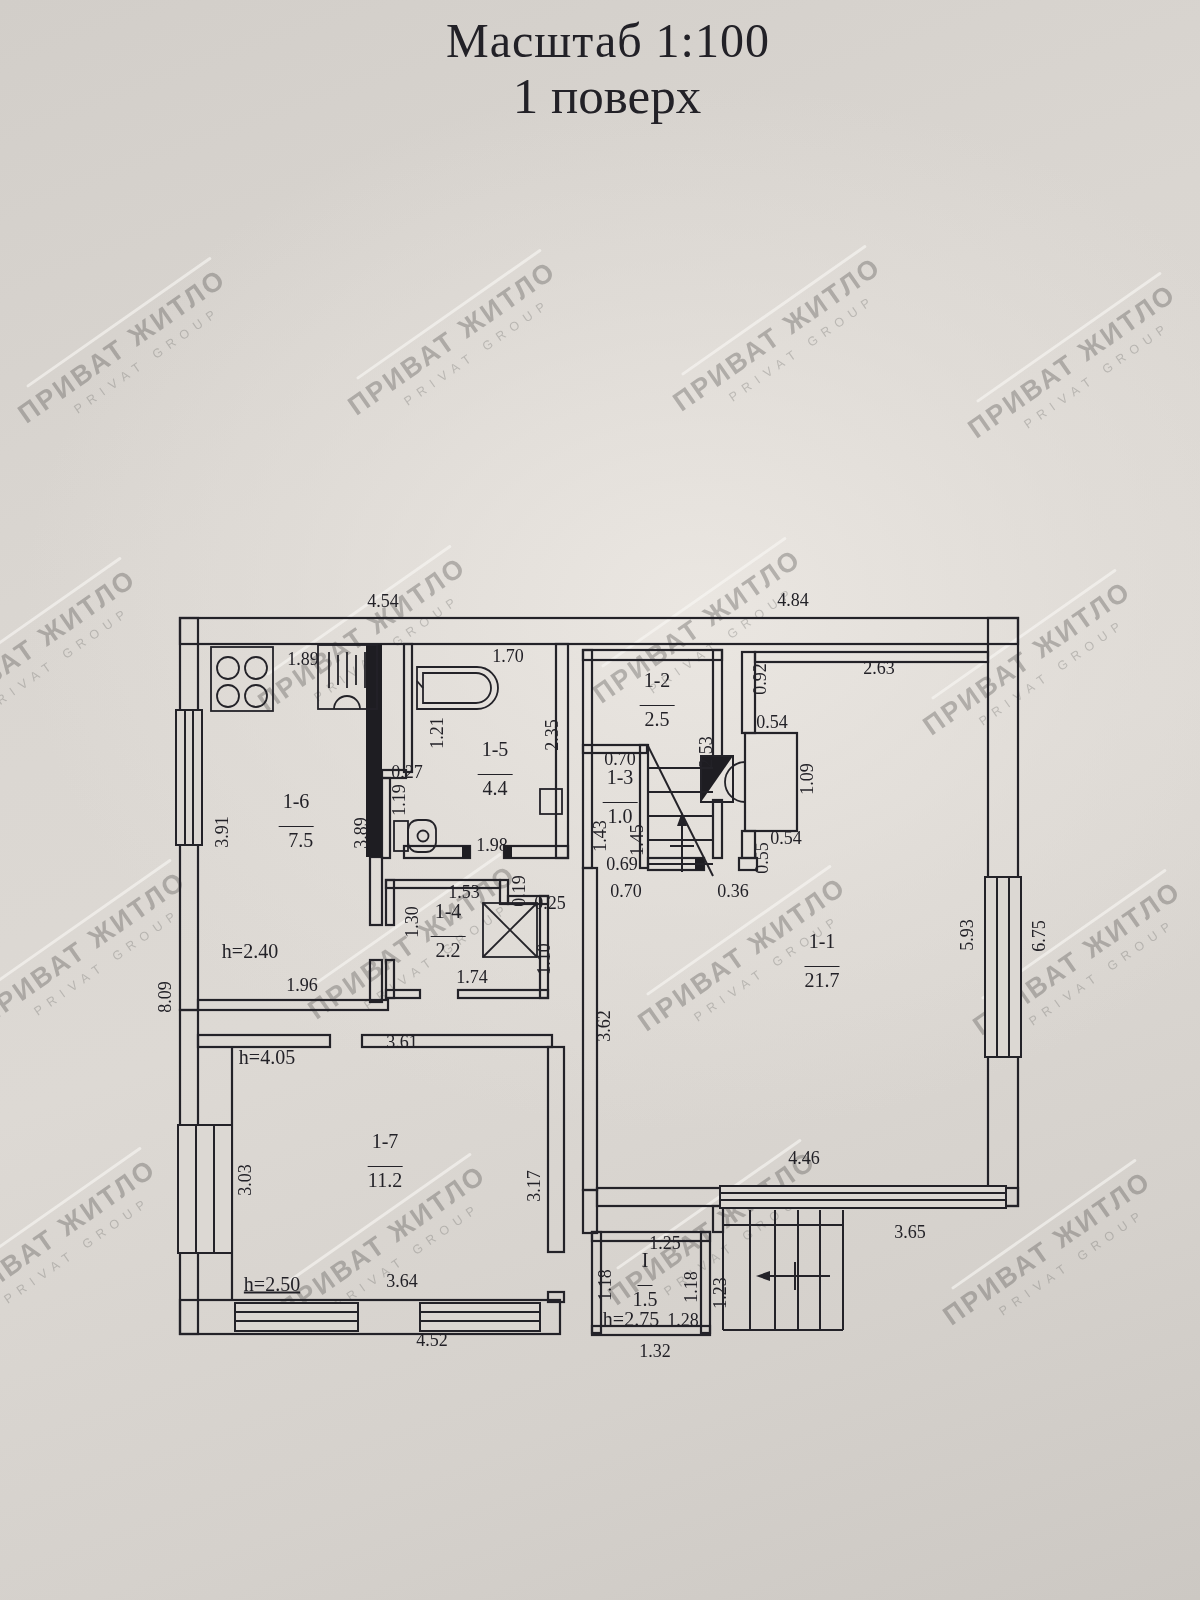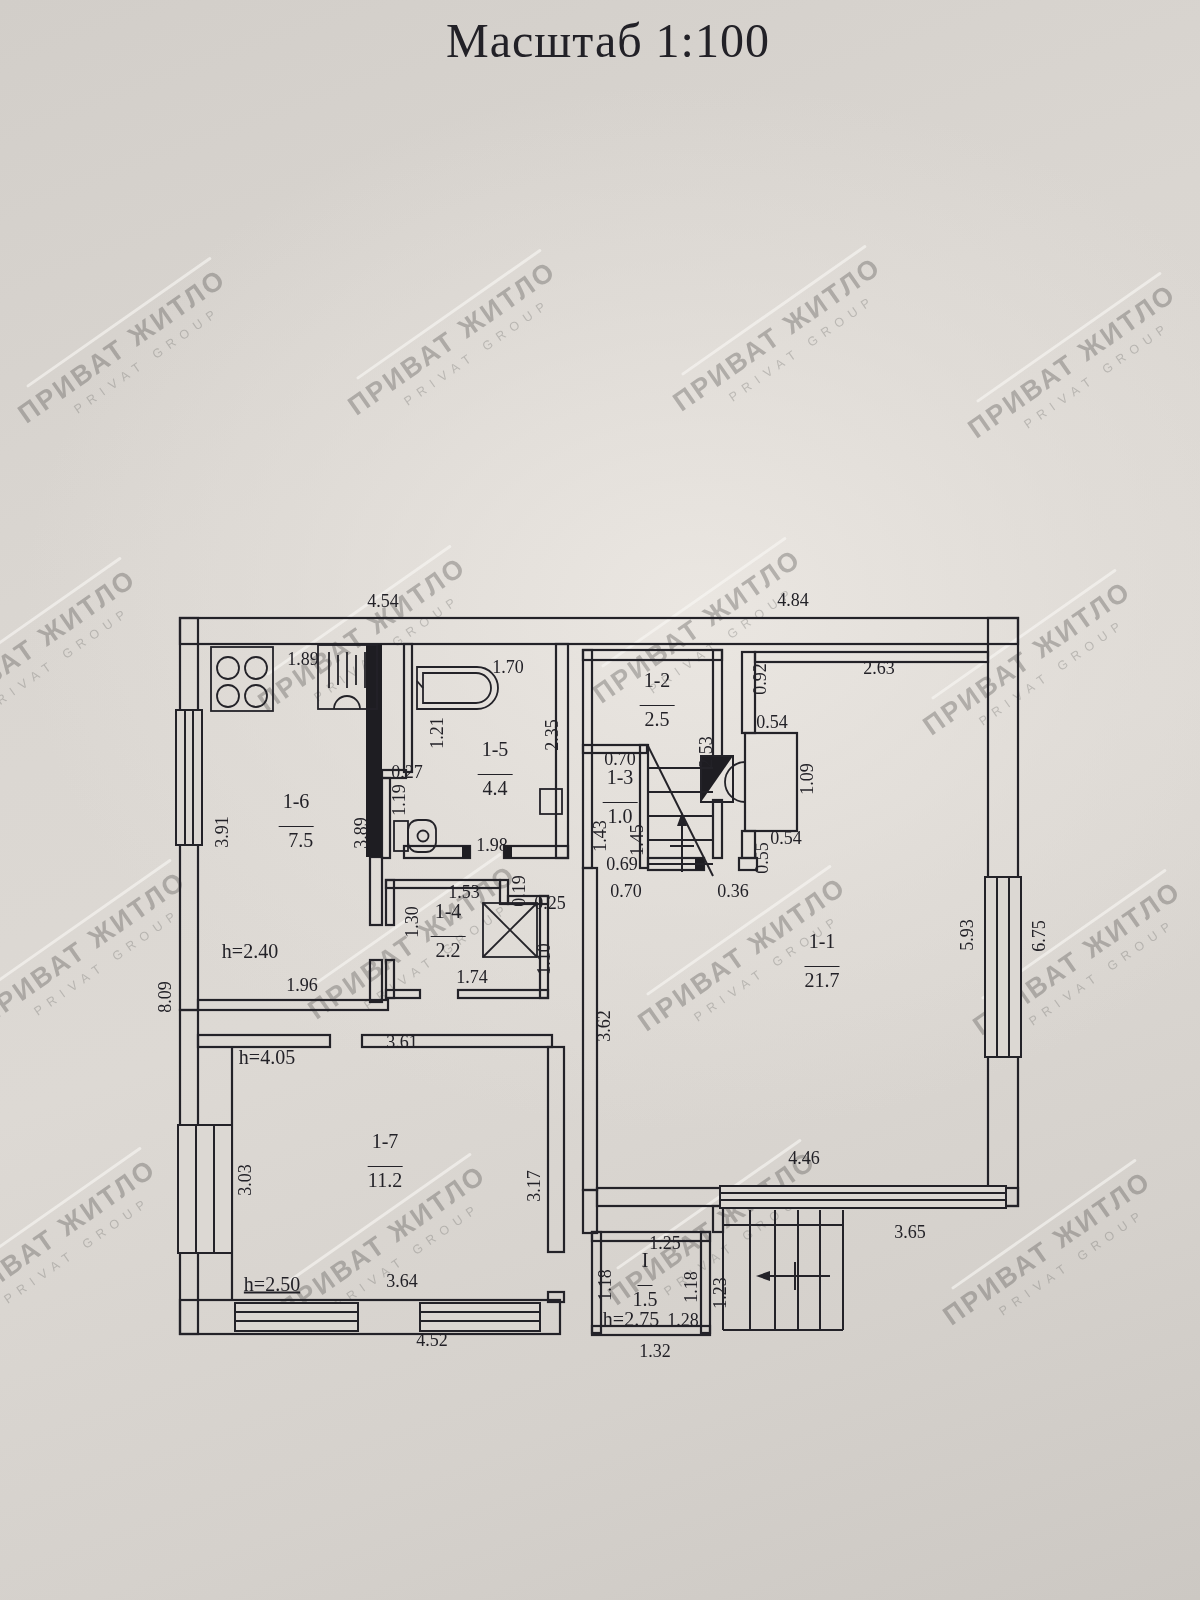--- a/index.html
+++ b/index.html
@@ -23,20 +23,21 @@
   .wm{position:absolute;transform:translate(-50%,-50%) rotate(-35deg);pointer-events:none;white-space:nowrap;}
   .wm-slash{width:225px;height:2.5px;background:rgba(249,247,243,.62);margin:0 0 5px 22px;border-radius:2px;}
   .wm-l1{font-family:"Liberation Sans",sans-serif;font-weight:bold;font-size:27px;letter-spacing:2.5px;color:rgba(99,97,95,.40);}
   .wm-l2{font-family:"Liberation Sans",sans-serif;font-size:12.5px;letter-spacing:7px;color:rgba(110,108,106,.33);margin:3px 0 0 48px;}
 </style>
 </head>
 <body>
 
 <div class="page-title">
   <span class="t1">Масштаб 1:100</span>
+  <span class="t2">1 поверх</span>
 </div>
 
 <div id="wm-layer">
     <div class="wm" style="left: 125px; top: 350px;">
       <div class="wm-slash"></div>
       <div class="wm-l1">ПРИВАТ ЖИТЛО</div>
       <div class="wm-l2">PRIVAT GROUP</div>
     </div>
     <div class="wm" style="left: 455px; top: 342px;">
       <div class="wm-slash"></div>
@@ -281,21 +282,21 @@
 </svg>
 
 <div id="label-layer">
     <div class="dim" style="left: 383px; top: 601px;">4.54</div>
     <div class="dim" style="left: 793px; top: 600px;">4.84</div>
     <div class="dim v" style="left: 165px; top: 997px;">8.09</div>
     <div class="dim" style="left: 303px; top: 659px;">1.89</div>
     <div class="dim v" style="left: 222px; top: 832px;">3.91</div>
     <div class="dim v" style="left: 361px; top: 833px;">3.89</div>
     <div class="dim" style="left: 302px; top: 985px;">1.96</div>
-    <div class="dim" style="left: 508px; top: 656px; margin-top: 11px;">1.70</div>
+    <div class="dim" style="left: 508px; top: 656px;">1.70</div>
     <div class="dim v" style="left: 437px; top: 733px;">1.21</div>
     <div class="dim v" style="left: 552px; top: 735px;">2.35</div>
     <div class="dim" style="left: 407px; top: 772px;">0.27</div>
     <div class="dim v" style="left: 399px; top: 800px;">1.19</div>
     <div class="dim" style="left: 492px; top: 845px;">1.98</div>
     <div class="dim" style="left: 620px; top: 759px;">0.70</div>
     <div class="dim v" style="left: 600px; top: 836px;">1.43</div>
     <div class="dim v" style="left: 637px; top: 840px;">1.45</div>
     <div class="dim" style="left: 622px; top: 864px;">0.69</div>
     <div class="dim" style="left: 626px; top: 891px;">0.70</div>

